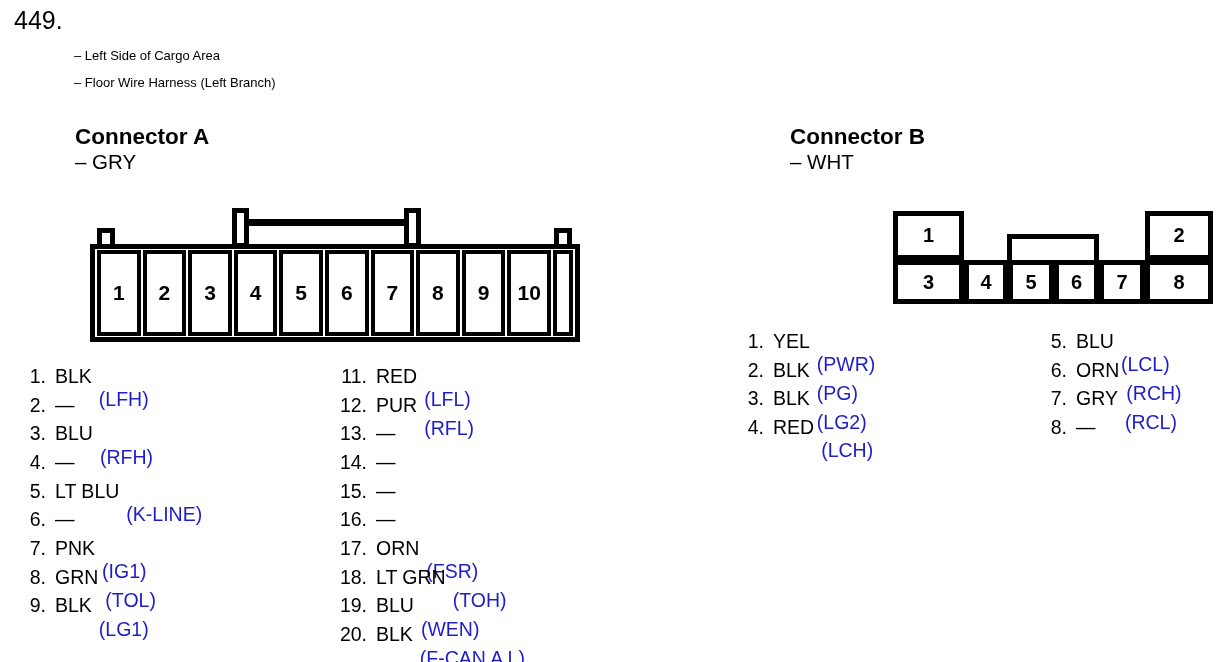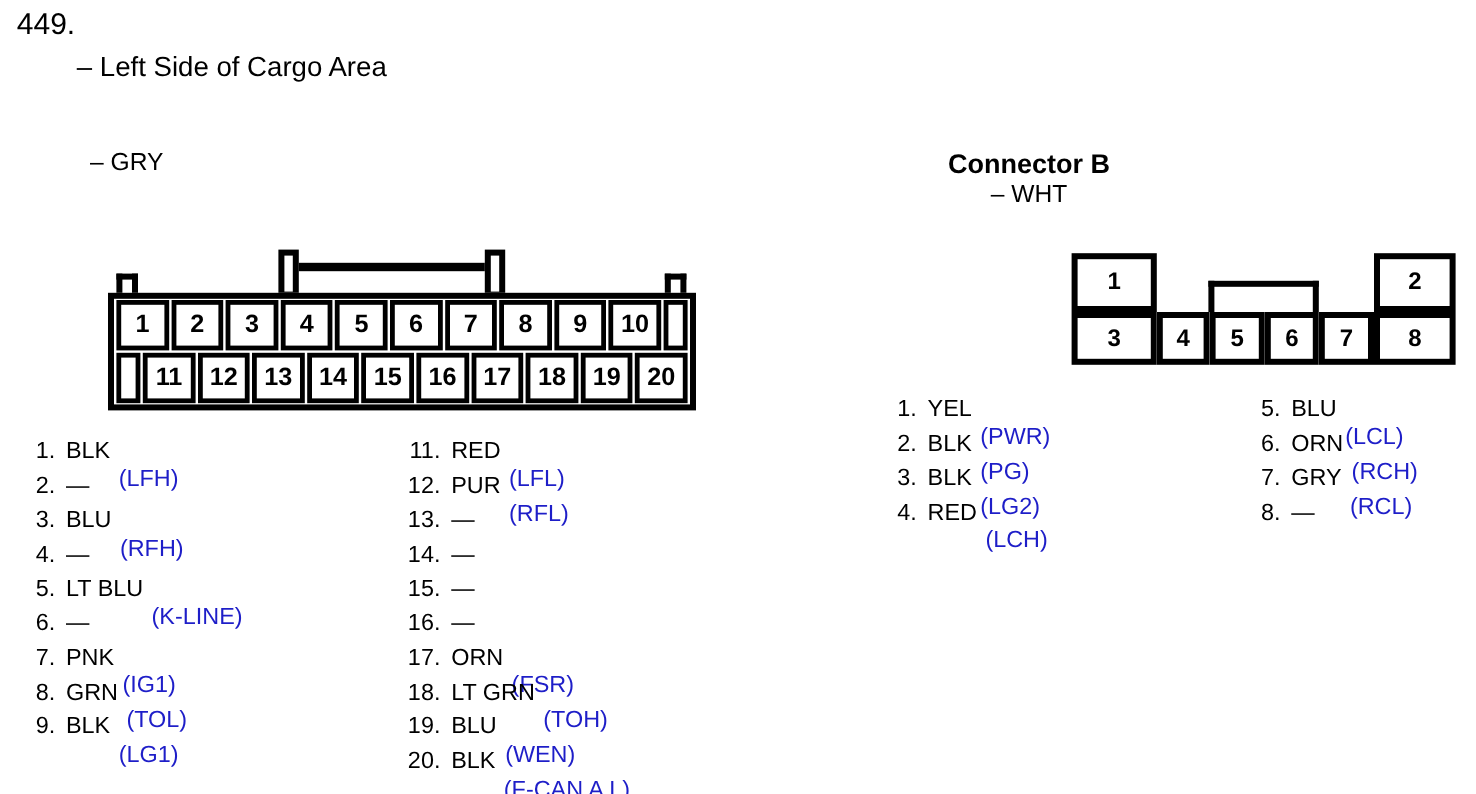--- a/index.html
+++ b/index.html
@@ -7,27 +7,27 @@
     width:1230px; height:662px; position:relative; overflow:hidden;
     background:#ffffff; color:#000;
     font-family:"Liberation Sans", sans-serif;
     --blue:#1e1ec8;
   }
   .abs { position:absolute; }
 
   
   .title-row { left:14px; top:6px; display:flex; gap:19px;
                font-weight:normal; font-size:25px; }
-  .subs { left:64px; top:42px; font-size:23px; line-height:27px; }
+  .subs { left:74px; top:42px; font-size:13px; line-height:27px; }
 
   
   .conn-head { font-weight:bold; font-size:22.5px; }
   .conn-color { font-size:20.5px; margin-top:0; }
   .hdrA { left:75px; top:124px; }
-  .hdrB { left:790px; top:124px;text-align:center; }
+  .hdrB { left:790px; top:124px; }
 
   
   .diagA { left:90px; top:208px; width:490px; height:134px; }
   .post { position:absolute; top:0; width:17px; height:40px;
           border:5px solid #000; background:#fff; box-sizing:border-box; z-index:1; }
   .post-l { left:142px; } .post-r { left:314px; }
   .bar { position:absolute; left:150px; top:11px; width:174px; height:7px;
          background:#000; z-index:0; }
   .notch { position:absolute; top:20px; width:18px; height:22px;
            border:5px solid #000; border-bottom:none; background:#fff;
@@ -68,23 +68,25 @@
   .listB2 { left:1027px; top:327px; } .listB2 .pn { width:40px; }
 </style>
 </head>
 <body style="--blue: #1e1ec8;">
 
 <div class="abs title-row">
   <span>449.</span>
 </div>
 <div class="abs subs">
   <div>– Left Side of Cargo Area</div>
+  <div>– Floor Wire Harness (Left Branch)</div>
 </div>
 
 <div class="abs hdrA">
+  <div class="conn-head">Connector A</div>
   <div class="conn-color">– GRY</div>
 </div>
 
 <div class="abs diagA">
   <div class="bar"></div>
   <div class="post post-l"></div>
   <div class="post post-r"></div>
   <div class="notch notch-l"></div>
   <div class="notch notch-r"></div>
   <div class="bodyA">
@@ -94,33 +96,20 @@
       <div class="cellA">3</div>
       <div class="cellA">4</div>
       <div class="cellA">5</div>
       <div class="cellA">6</div>
       <div class="cellA">7</div>
       <div class="cellA">8</div>
       <div class="cellA">9</div>
       <div class="cellA">10</div>
       <div class="cellA blankA"></div>
     </div>
-    <div class="rowA">
-      <div class="cellA blankA"></div>
-      <div class="cellA">11</div>
-      <div class="cellA">12</div>
-      <div class="cellA">13</div>
-      <div class="cellA">14</div>
-      <div class="cellA">15</div>
-      <div class="cellA">16</div>
-      <div class="cellA">17</div>
-      <div class="cellA">18</div>
-      <div class="cellA">19</div>
-      <div class="cellA">20</div>
-    </div>
   </div>
 </div>
 
 <div class="abs pinlist listA1">
   <div class="prow">
       <span class="pn">1.</span>
       <span class="wire">BLK</span>
       <span class="sig">(LFH)</span>
     </div>
   <div class="prow">

